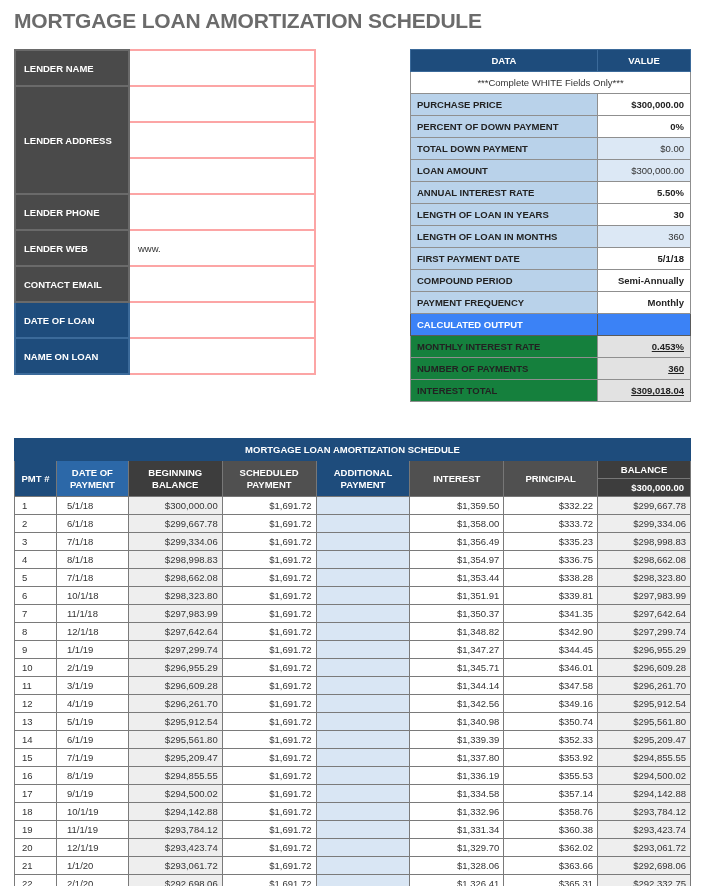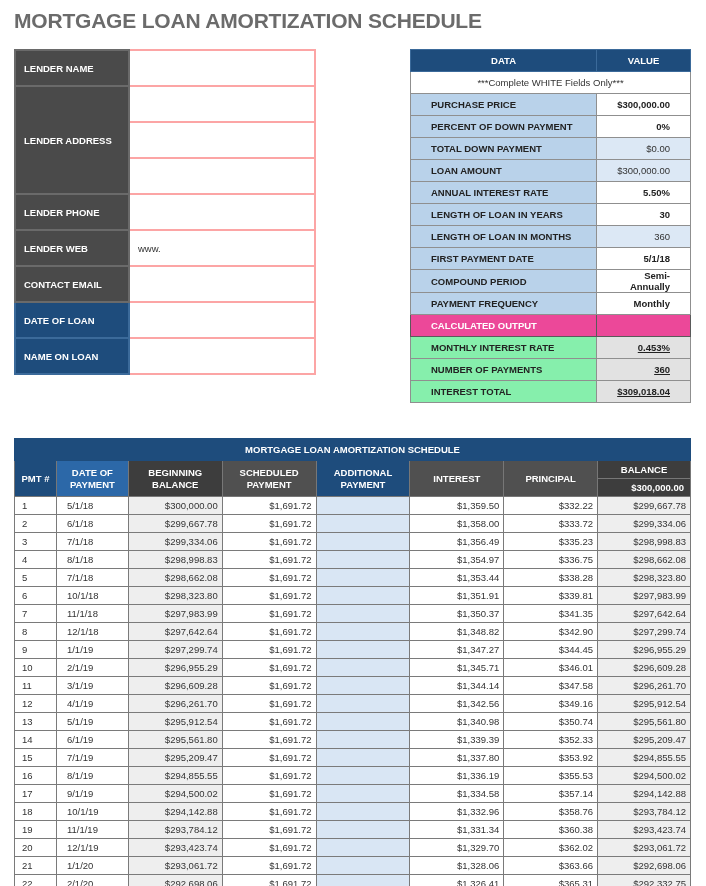--- a/index.html
+++ b/index.html
@@ -19,29 +19,29 @@
   .lender-table td { height: 36px; border: 2px solid #fca5a5; padding: 0 8px; }
   .lender-table td.lab { width: 114px; background: #4a4a4a; color: #fff; font-weight: bold; border-color: #6a6a6a; }
   .lender-table td.lab.blue { background: #1e4c7c; border-color: #3b6a9a; }
   .lender-table td.val { background: #fff; color: #333; }
 
   
   .data-table {
     position: absolute; left: 410px; top: 49px; width: 281px;
     border-collapse: collapse; font-size: 9.5px;
   }
-  .data-table td, .data-table th { height: 22px; border: 1px solid #8f8f8f; padding: 0 20px; }
+  .data-table td, .data-table th { height: 22px; border: 1px solid #8f8f8f; padding: 0 6px; }
   .data-table th { background: #1e4c7c; color: #fff; font-weight: bold; text-align: center; border-color: #3b6a9a; }
   .data-table th.col1 { width: 187px; }
   .data-table td.note { text-align: center; font-weight: normal; background: #fff; color: #333; }
   .data-table td.in-lab { background: #b9d2ea; font-weight: bold; color: #222; }
   .data-table td.in-val { background: #fff; font-weight: bold; text-align: right; color: #222; }
   .data-table td.calc-val { background: #dce8f5; text-align: right; color: #333; font-weight: normal; margin-left: 32px; }
-  .data-table td.out-head { background: #ec4899; color: #fff; font-weight: bold; border-color: #5a5a5a; }
-  .data-table td.out-lab { background: #86efac; font-weight: bold; color: #222; }
+  .data-table td.out-head { background: #3b82f6; color: #fff; font-weight: bold; border-color: #5a5a5a; }
+  .data-table td.out-lab { background: #15803d; font-weight: bold; color: #222; }
   .data-table td.out-val { background: #e2e2e2; font-weight: bold; text-align: right; color: #222; text-decoration: underline; }
 
   
   .sched-table {
     position: absolute; left: 14px; top: 438px; width: 677px;
     border-collapse: collapse; font-size: 9.5px;
   }
   .sched-table th { color: #fff; font-weight: bold; text-align: center; line-height: 12px; border: 1px solid #777; }
   .sched-table th.title-row { background: #1e4c7c; height: 22px; border-color: #1e4c7c; }
   .sched-table th.h-navy { background: #1e4c7c; }

